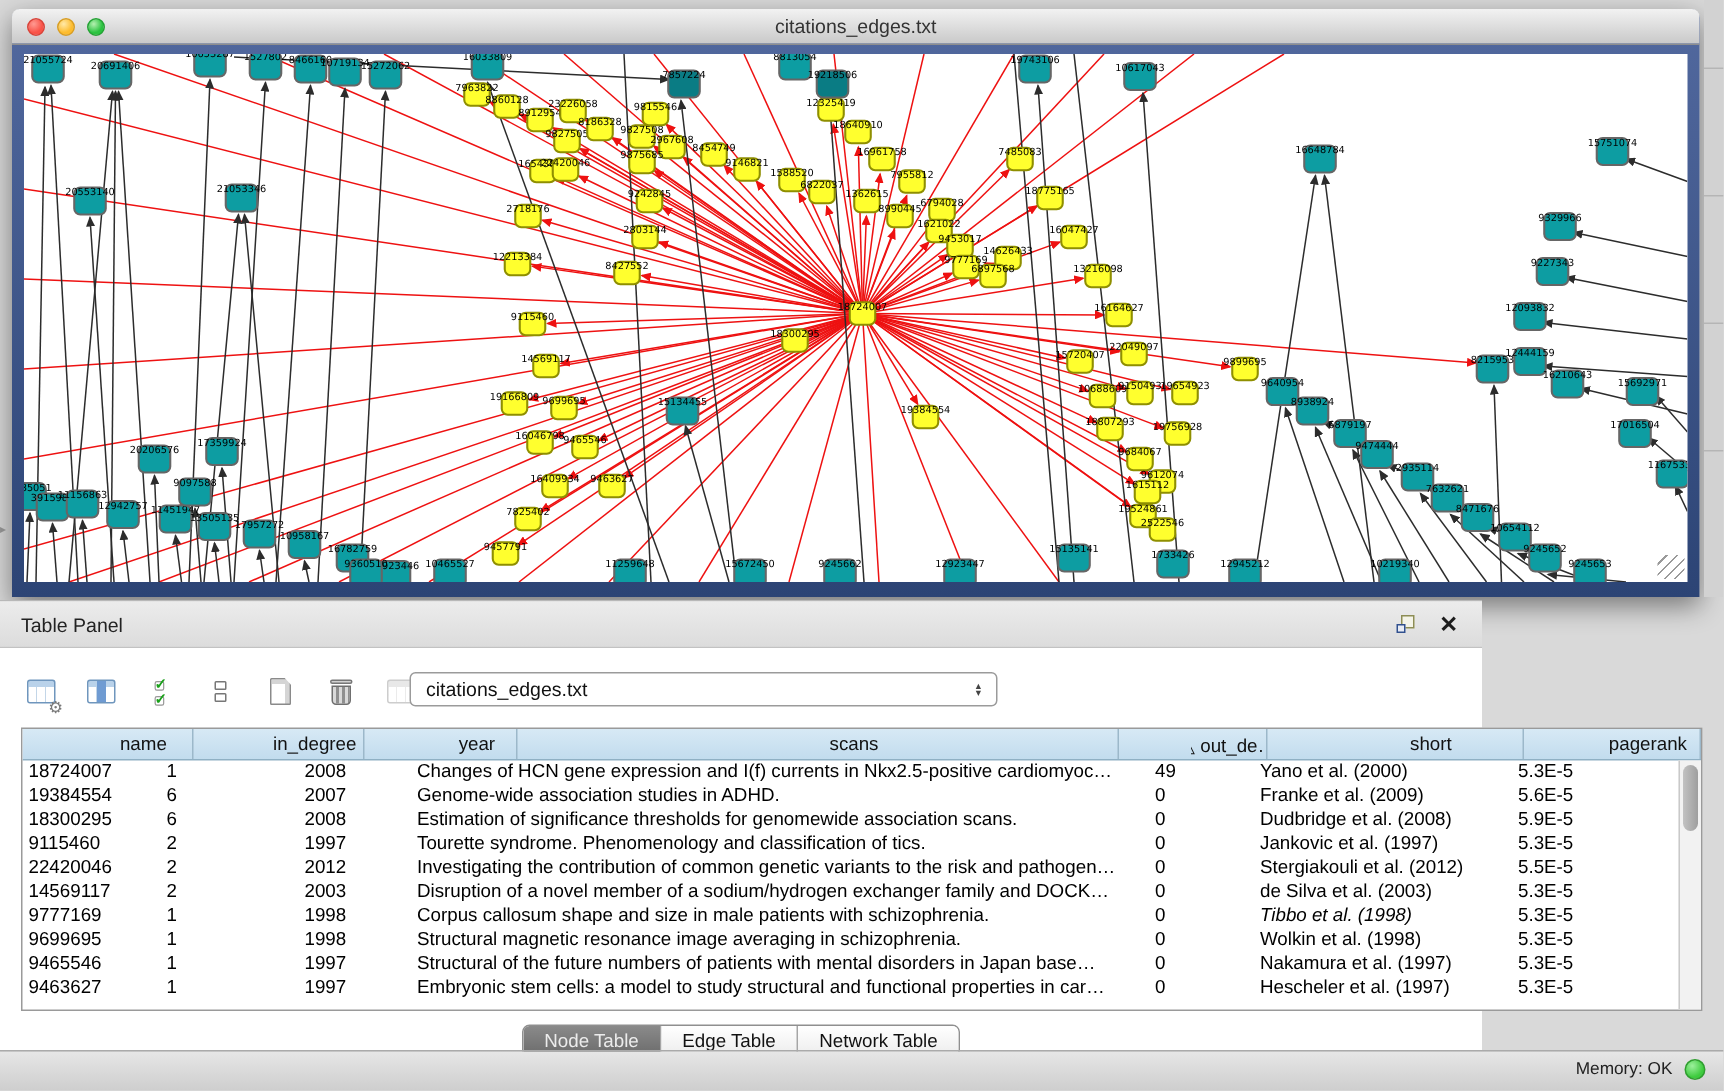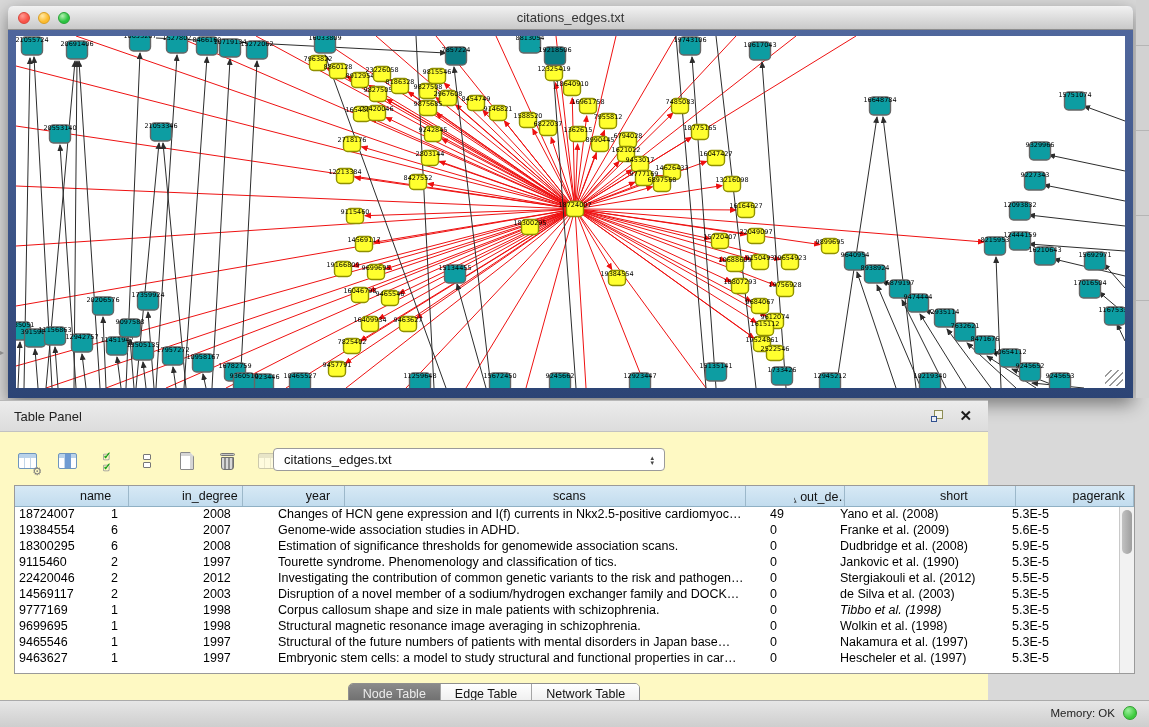--- a/index.html
+++ b/index.html
@@ -23,21 +23,21 @@
   .canvas-wrap { position:absolute; left:8px; top:30px; width:1109px; height:352px;
     background:#ffffff; overflow:hidden; }
   .grip { position:absolute; right:2px; bottom:2px; width:18px; height:16px;
     background:repeating-linear-gradient(135deg, transparent 0 4px, #9a9a9a 4px 5px); }
   .side-strip-right { position:absolute; left:1136px; top:0; width:13px; height:398px; background:#d2d2d2; }
   .side-strip-right .sep { position:absolute; left:0; width:13px; height:1px; background:#b5b5b5; }
   .left-notch { position:absolute; left:0; top:346px; width:7px; height:14px; color:#8a8a8a; font-size:8px; line-height:14px; }
 
   
   .table-panel { position:absolute; left:0; top:400px; width:988px; height:300px;
-    background:#fef9c3; border-top:1px solid #b8b8b8; }
+    background:#ffffff; border-top:1px solid #b8b8b8; }
   .tp-header { position:relative; height:31px; background:linear-gradient(#ececec,#dcdcdc);
     border-bottom:1px solid #c2c2c2; }
   .tp-title { position:absolute; left:14px; top:8px; font-size:13px; color:#222; }
   .tp-float { position:absolute; right:44px; top:9px; width:13px; height:13px; cursor:pointer; }
   .tp-float .sq1 { position:absolute; left:3px; top:0; width:9px; height:9px; border:1px solid #8d8d55; background:#f4f4e8; }
   .tp-float .sq2 { position:absolute; left:0; top:6px; width:6px; height:6px; border:1px solid #31508e; background:#e8ecf4; }
   .tp-close { position:absolute; right:16px; top:6px; font-size:15px; font-weight:bold; color:#1c1c1c; cursor:pointer; }
 
   .toolbar { position:absolute; left:14px; top:44px; height:32px; display:flex; align-items:center; gap:14px; }
   .tbtn { position:relative; width:26px; height:26px; display:flex; align-items:center; justify-content:center; cursor:pointer; }
@@ -603,21 +603,21 @@
           <div class="hdr-cell" style="width: 172px;">short</div>
           <div class="hdr-cell" style="width: 97px;">pagerank</div>
         </div>
       <div class="data-rows" id="dataRows">
           <div class="d-row">
             <div class="d-cell" style="width: 92px;">18724007</div>
             <div class="d-cell" style="width: 92px;">1</div>
             <div class="d-cell" style="width: 75px;">2008</div>
             <div class="d-cell" style="width: 492px;">Changes of HCN gene expression and I(f) currents in Nkx2.5-positive cardiomyoc…</div>
             <div class="d-cell" style="width: 70px;">49</div>
-            <div class="d-cell" style="width: 172px;">Yano et al. (2008)</div>
+            <div class="d-cell" style="width: 172px;">Yano et al. (2000)</div>
             <div class="d-cell" style="width: 97px;">5.3E-5</div>
           </div>
           <div class="d-row">
             <div class="d-cell" style="width: 92px;">19384554</div>
             <div class="d-cell" style="width: 92px;">6</div>
             <div class="d-cell" style="width: 75px;">2007</div>
             <div class="d-cell" style="width: 492px;">Genome-wide association studies in ADHD.</div>
             <div class="d-cell" style="width: 70px;">0</div>
             <div class="d-cell" style="width: 172px;">Franke et al. (2009)</div>
             <div class="d-cell" style="width: 97px;">5.6E-5</div>
@@ -630,21 +630,21 @@
             <div class="d-cell" style="width: 70px;">0</div>
             <div class="d-cell" style="width: 172px;">Dudbridge et al. (2008)</div>
             <div class="d-cell" style="width: 97px;">5.9E-5</div>
           </div>
           <div class="d-row">
             <div class="d-cell" style="width: 92px;">9115460</div>
             <div class="d-cell" style="width: 92px;">2</div>
             <div class="d-cell" style="width: 75px;">1997</div>
             <div class="d-cell" style="width: 492px;">Tourette syndrome. Phenomenology and classification of tics.</div>
             <div class="d-cell" style="width: 70px;">0</div>
-            <div class="d-cell" style="width: 172px;">Jankovic et al. (1990)</div>
+            <div class="d-cell" style="width: 172px;">Jankovic et al. (1997)</div>
             <div class="d-cell" style="width: 97px;">5.3E-5</div>
           </div>
           <div class="d-row">
             <div class="d-cell" style="width: 92px;">22420046</div>
             <div class="d-cell" style="width: 92px;">2</div>
             <div class="d-cell" style="width: 75px;">2012</div>
             <div class="d-cell" style="width: 492px;">Investigating the contribution of common genetic variants to the risk and pathogen…</div>
             <div class="d-cell" style="width: 70px;">0</div>
             <div class="d-cell" style="width: 172px;">Stergiakouli et al. (2012)</div>
             <div class="d-cell" style="width: 97px;">5.5E-5</div>

